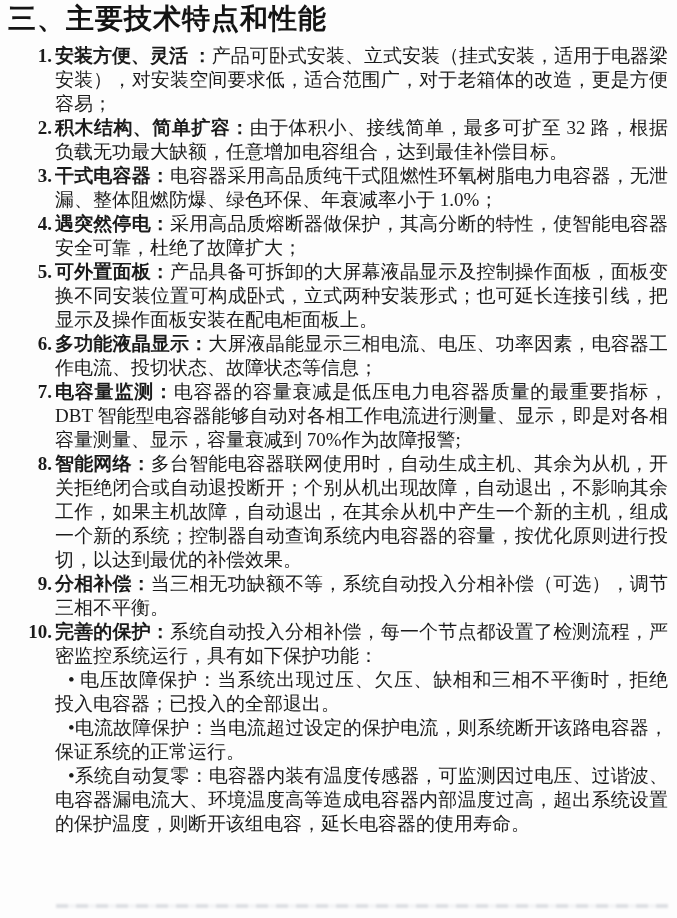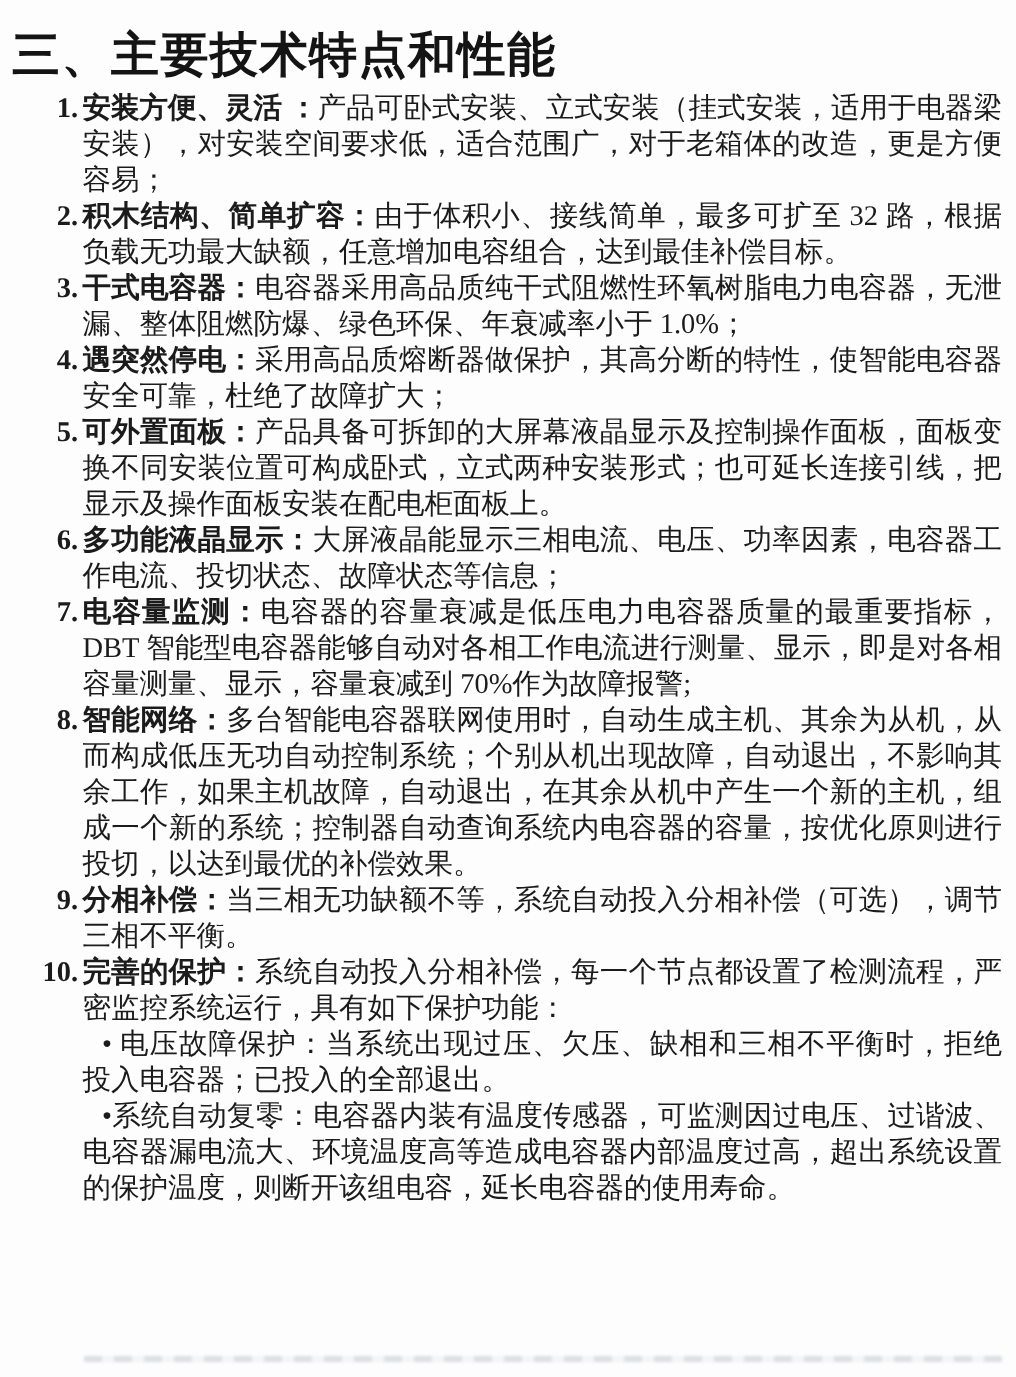--- a/index.html
+++ b/index.html
@@ -18,26 +18,26 @@
     position: relative;
   }
   .page {
     width: 677px;
     height: 918px;
     position: relative;
   }
   .title {
     font-family: "DejaVu Sans", "Liberation Sans", sans-serif;
     font-weight: bold;
-    font-size: 32px;
+    font-size: 28px;
     line-height: 28px;
     letter-spacing: 1px;
     color: #141414;
     margin: 0;
-    padding: 22px 0 0 8px;
+    padding: 5px 0 0 8px;
   }
   .list {
     margin-top: 11px;
     padding-right: 9px;
   }
   .item {
     position: relative;
     margin: 0;
     padding-left: 55px;
     text-align: justify;
@@ -92,29 +92,30 @@
     <p class="item"><span class="num">3.</span><span class="lbl">干式电容器：</span><span>电容器采用高品质纯干式阻燃性环氧树脂电力电容器，无泄漏、整体阻燃防爆、绿色环保、年衰减率小于 1.0%；</span></p>
 
     <p class="item"><span class="num">4.</span><span class="lbl">遇突然停电：</span><span>采用高品质熔断器做保护，其高分断的特性，使智能电容器安全可靠，杜绝了故障扩大；</span></p>
 
     <p class="item"><span class="num">5.</span><span class="lbl">可外置面板：</span><span>产品具备可拆卸的大屏幕液晶显示及控制操作面板，面板变换不同安装位置可构成卧式，立式两种安装形式；也可延长连接引线，把显示及操作面板安装在配电柜面板上。</span></p>
 
     <p class="item"><span class="num">6.</span><span class="lbl">多功能液晶显示：</span><span>大屏液晶能显示三相电流、电压、功率因素，电容器工作电流、投切状态、故障状态等信息；</span></p>
 
     <p class="item"><span class="num">7.</span><span class="lbl">电容量监测：</span><span>电容器的容量衰减是低压电力电容器质量的最重要指标，DBT 智能型电容器能够自动对各相工作电流进行测量、显示，即是对各相容量测量、显示，容量衰减到 70%作为故障报警;</span></p>
 
-    <p class="item"><span class="num">8.</span><span class="lbl">智能网络：</span><span>多台智能电容器联网使用时，自动生成主机、其余为从机，从而构成低压无功自动控制系统；个别从机出现故障，自动退出，不影响其余工作，如果主机故障，自动退出，在其余从机中产生一个新的主机，组成一个新的系统；控制器自动查询系统内电容器的容量，按优化原则进行投切，以达到最优的补偿效果。</span></p>
+    <p class="item"><span class="num">8.</span><span class="lbl">智能网络：</span><span>多台智能电容器联网使用时，自动生成主机、其余为从机，开关拒绝闭合或自动退投断开；个别从机出现故障，自动退出，不影响其余工作，如果主机故障，自动退出，在其余从机中产生一个新的主机，组成一个新的系统；控制器自动查询系统内电容器的容量，按优化原则进行投切，以达到最优的补偿效果。</span></p>
 
     <p class="item"><span class="num">9.</span><span class="lbl">分相补偿：</span><span>当三相无功缺额不等，系统自动投入分相补偿（可选），调节三相不平衡。</span></p>
 
     <p class="item"><span class="num">10.</span><span class="lbl">完善的保护：</span><span>系统自动投入分相补偿，每一个节点都设置了检测流程，严密监控系统运行，具有如下保护功能：</span></p>
 
     <div>
       <p class="sub"><span class="bullet">• </span><span>电压故障保护：</span><span>当系统出现过压、欠压、缺相和三相不平衡时，拒绝投入电容器；已投入的全部退出。</span></p>
 
+      <p class="sub"><span class="bullet">•</span><span>电流故障保护：</span><span>当电流超过设定的保护电流，则系统断开该路电容器，保证系统的正常运行。</span></p>
 
       <p class="sub"><span class="bullet">•</span><span>系统自动复零：</span><span>电容器内装有温度传感器，可监测因过电压、过谐波、电容器漏电流大、环境温度高等造成电容器内部温度过高，超出系统设置的保护温度，则断开该组电容，延长电容器的使用寿命。</span></p>
 
 
     </div>
 
   </div>
 
   <div class="crop-artifact"></div>
 

